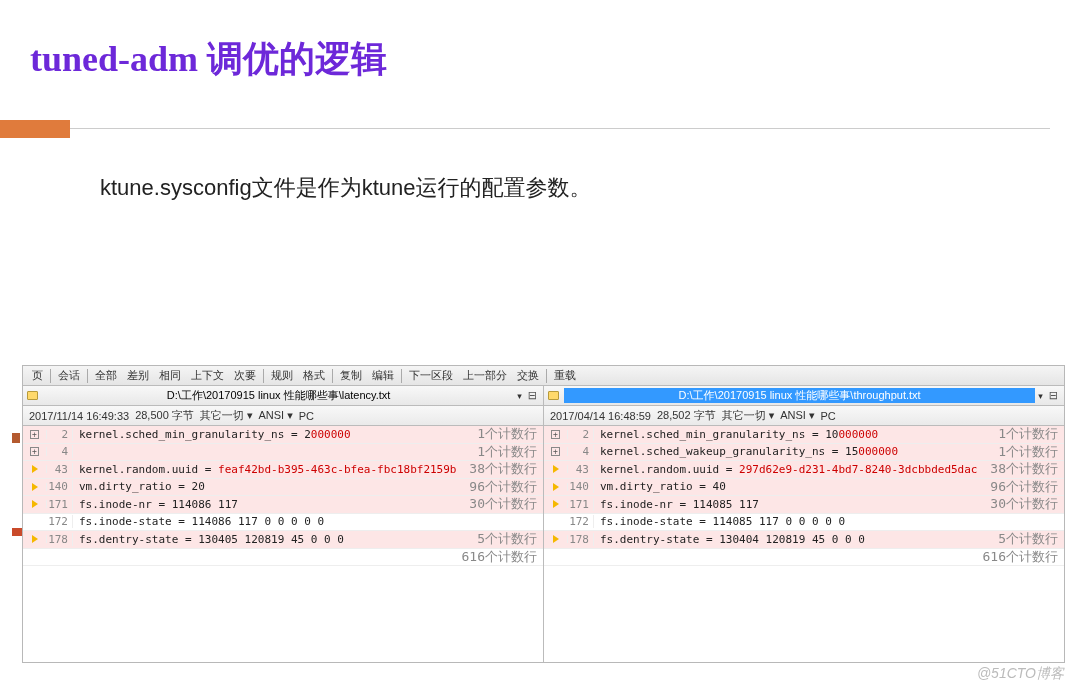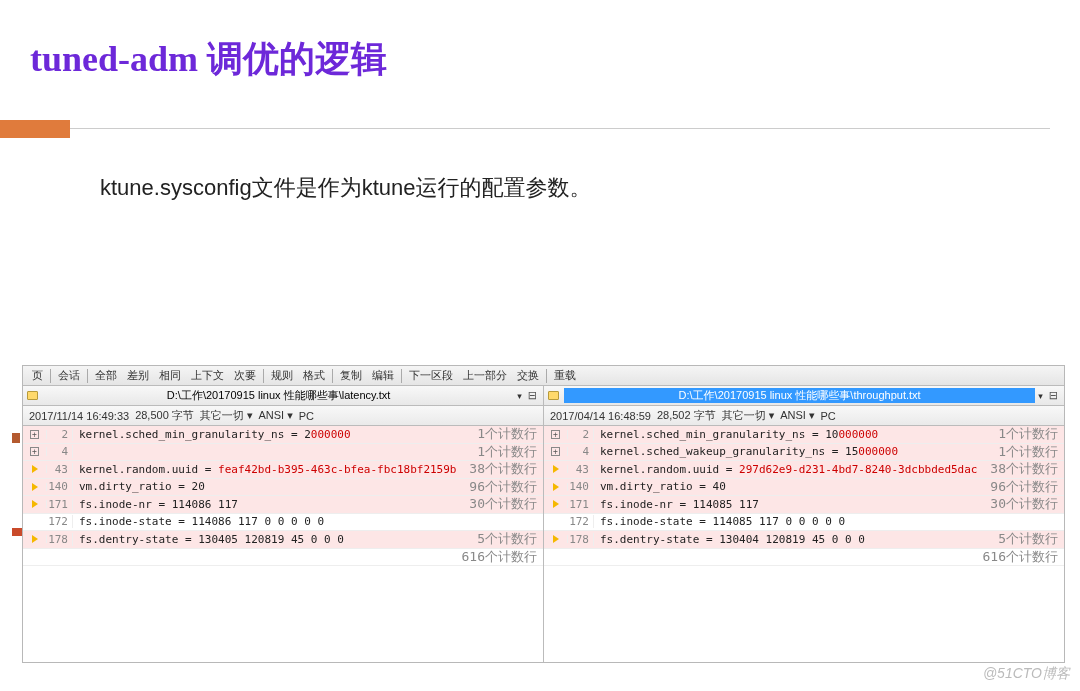--- a/index.html
+++ b/index.html
@@ -40,21 +40,21 @@
 .row .txt { padding-left: 6px; white-space: nowrap; color: #222; }
 .row .txt .hl { color: #c00; }
 .row .marker { position: absolute; right: 6px; font-size: 13px; color: #888; }
 .arrow-right { width: 0; height: 0; border-top: 4px solid transparent; border-bottom: 4px solid transparent; border-left: 6px solid #f5b800; }
 .plus-box { width: 9px; height: 9px; border: 1px solid #888; font-size: 8px; line-height: 7px; text-align: center; color: #555; }
 
 .left-rail { position: absolute; left: 12px; top: 365px; bottom: 28px; width: 10px; }
 .left-rail .bar1 { background: #b45a2f; height: 10px; margin-top: 68px; width: 8px; }
 .left-rail .bar2 { background: #c94a2a; height: 8px; margin-top: 85px; width: 14px; }
 
-.watermark { position: absolute; right: 10px; bottom: 8px; color: #bbb; font-size: 14px; font-style: italic; }
+.watermark { position: absolute; right: 16px; bottom: 8px; color: #bbb; font-size: 14px; font-style: italic; }
 </style>
 </head>
 <body>
 
 <div class="slide-title">
   <span class="title-en">tuned-adm</span><span> 调优的逻辑</span>
 </div>
 <div class="orange-bar"></div>
 <div class="title-underline"></div>
 

